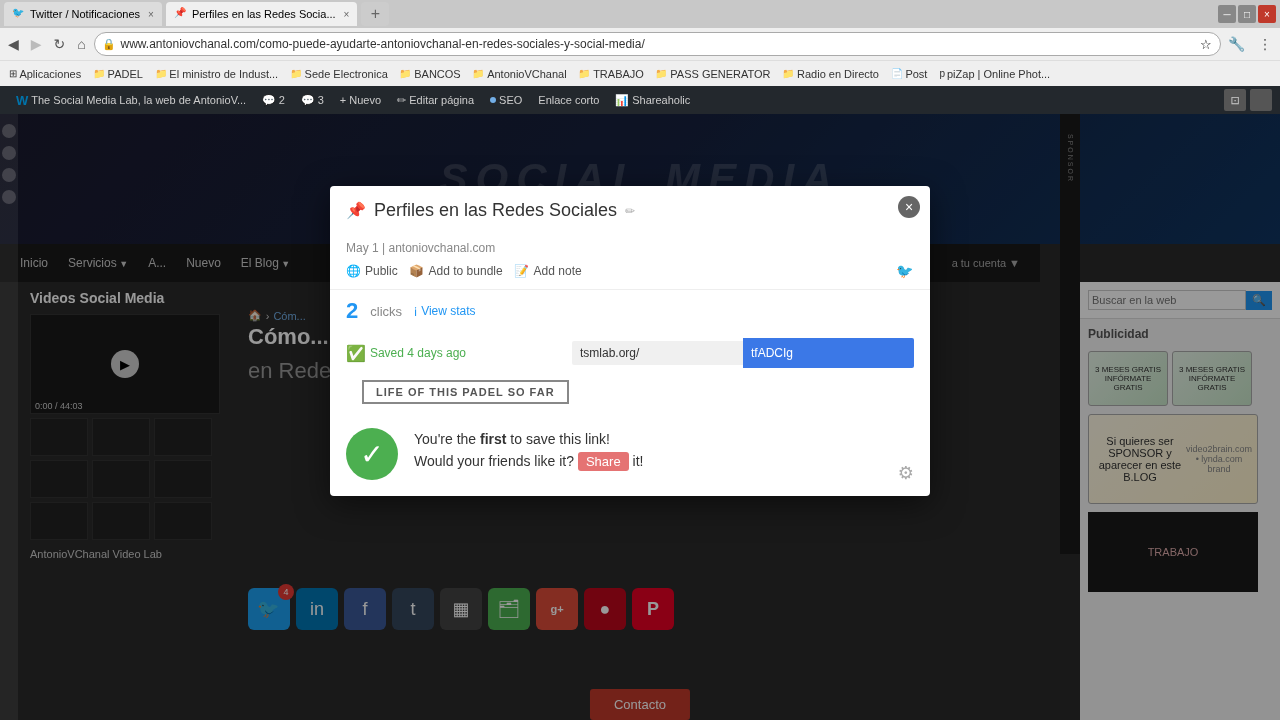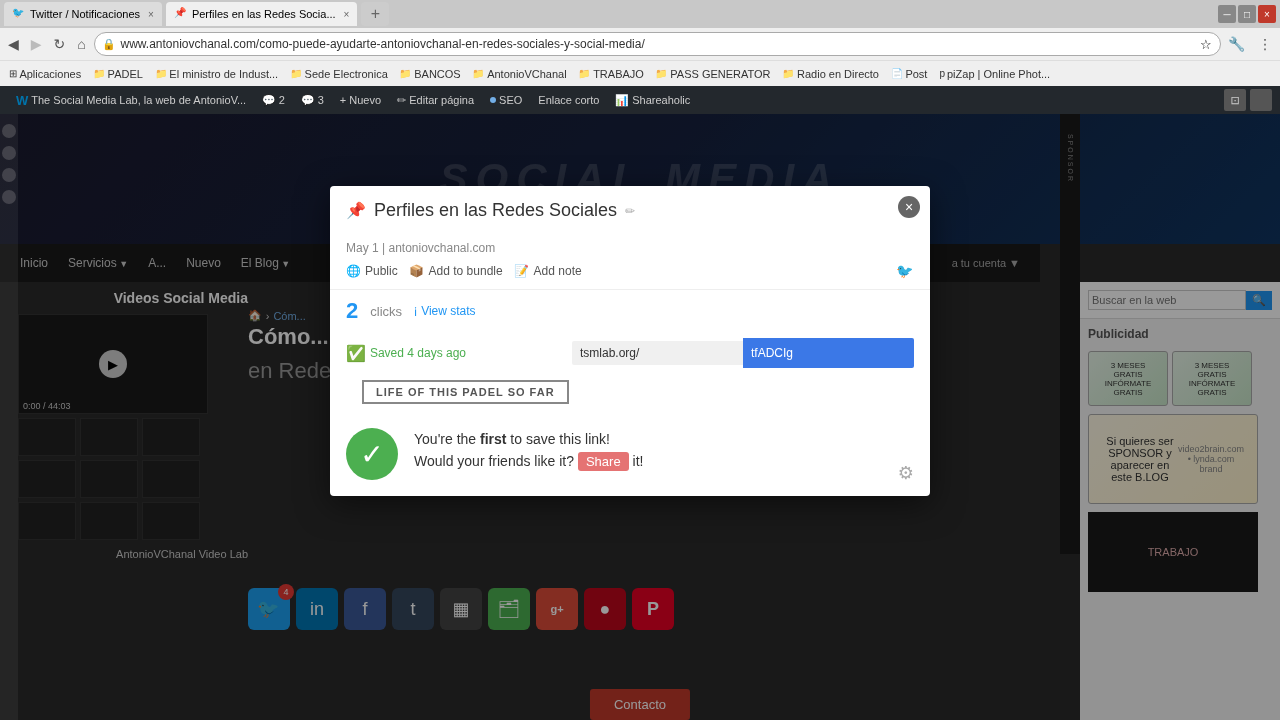--- a/index.html
+++ b/index.html
@@ -43,39 +43,39 @@
     
     .left-panel { position: absolute; top: 0; left: 0; width: 18px; background: rgba(255,255,255,0.1); height: 606px; display: flex; flex-direction: column; align-items: center; padding-top: 10px; gap: 8px; }
     .left-panel-icon { width: 14px; height: 14px; background: rgba(255,255,255,0.3); border-radius: 50%; }
 
     
     .site-nav { position: absolute; top: 130px; left: 0; width: 1040px; height: 38px; background: #1a1a1a; display: flex; align-items: center; padding: 0 20px; gap: 20px; }
     .nav-link { color: #ccc; font-size: 12px; cursor: pointer; white-space: nowrap; }
     .nav-link.has-arrow::after { content: " ▼"; font-size: 9px; }
 
     
-    .video-section { position: absolute; top: 168px; left: 18px; width: 230px; text-align: right; }
+    .video-section { position: absolute; top: 168px; left: 30px; width: 230px; }
     .video-section-title { color: white; font-size: 14px; font-weight: bold; padding: 8px 0; }
     .main-video { width: 190px; height: 100px; background: #1a1a1a; position: relative; border: 1px solid #333; }
     .video-play { position: absolute; top: 50%; left: 50%; transform: translate(-50%,-50%); width: 28px; height: 28px; background: rgba(255,255,255,0.8); border-radius: 50%; display: flex; align-items: center; justify-content: center; }
     .video-thumb-row { display: flex; gap: 4px; margin-top: 4px; }
     .video-thumb { width: 58px; height: 38px; background: #222; border: 1px solid #333; }
 
     
     .article-area { position: absolute; top: 168px; left: 248px; width: 760px; }
     .article-title { color: white; font-size: 22px; font-weight: bold; margin-bottom: 8px; }
 
     
     .right-sidebar { position: absolute; top: 168px; right: 0; width: 200px; background: #f5f5f5; height: 438px; }
     .sidebar-search { display: flex; align-items: center; padding: 8px; background: white; border-bottom: 1px solid #ddd; }
     .sidebar-search input { flex: 1; border: 1px solid #ccc; padding: 3px; font-size: 11px; }
     .sidebar-search-btn { background: #2196F3; border: none; color: white; padding: 3px 6px; cursor: pointer; font-size: 11px; }
     .sidebar-ad-area { padding: 8px; }
     .sidebar-sponsor { display: flex; gap: 4px; flex-wrap: wrap; margin-top: 8px; }
-    .sponsor-box { width: 80px; height: 55px; background: linear-gradient(135deg, #e8f5e9, #c8e6c9); border: 1px solid #aaa; display: flex; align-items: center; justify-content: center; font-size: 8px; text-align: center; color: #333; border-radius: 3px; padding: 13px; }
+    .sponsor-box { width: 80px; height: 55px; background: linear-gradient(135deg, #e8f5e9, #c8e6c9); border: 1px solid #aaa; display: flex; align-items: center; justify-content: center; font-size: 8px; text-align: center; color: #333; border-radius: 3px; padding: 5px; }
 
     
     .overlay-backdrop { position: absolute; top: 0; left: 0; width: 100%; height: 100%; background: rgba(0,0,0,0.4); z-index: 10; }
 
     
     .modal { position: absolute; top: 72px; left: 330px; width: 600px; background: white; border-radius: 4px; box-shadow: 0 8px 32px rgba(0,0,0,0.5); z-index: 20; }
     .modal-header { padding: 14px 16px 0 16px; position: relative; }
     .modal-title-row { display: flex; align-items: center; gap: 8px; margin-bottom: 4px; }
     .modal-pin-icon { color: #e8a000; font-size: 16px; }
     .modal-title { font-size: 18px; font-weight: normal; color: #333; }

